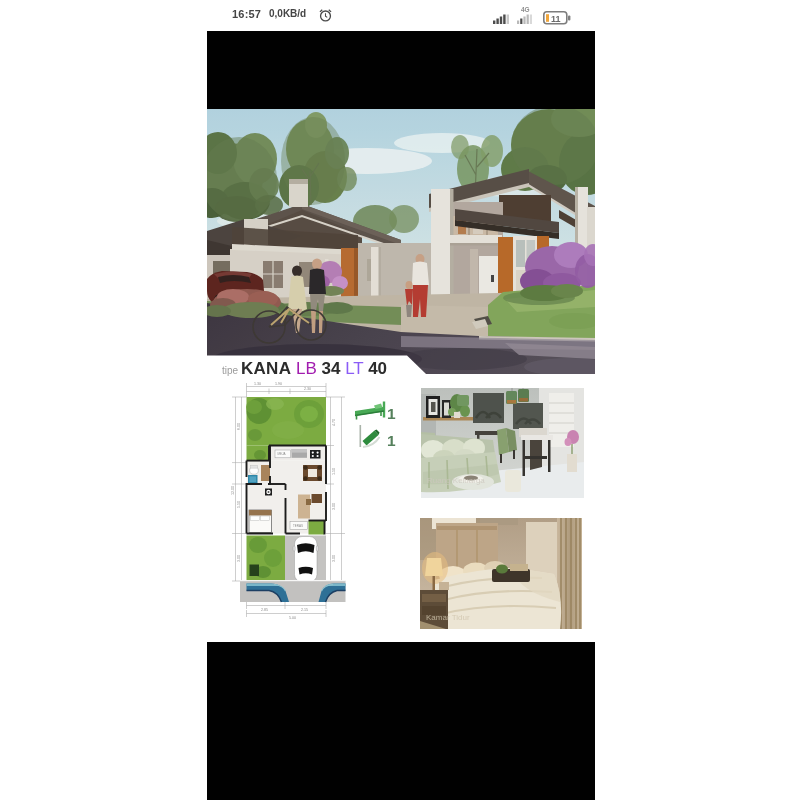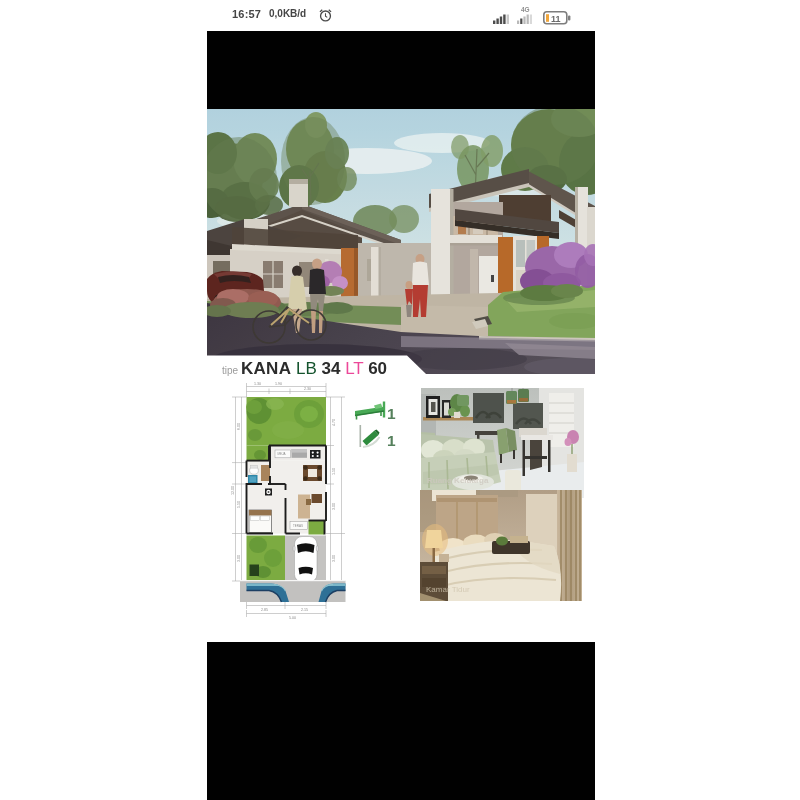--- a/index.html
+++ b/index.html
@@ -323,21 +323,21 @@
   <g stroke="#b9a06a" stroke-width="2" fill="none">
     <path d="M64 216 L82 200 L102 214 M82 200 L74 214"></path>
   </g>
   <rect x="0" y="0" width="388" height="265" fill="#e3e9e6" opacity="0.05"></rect>
 
   <polygon points="0,246.5 200,246.5 219,265 0,265" fill="#ffffff"></polygon>
 </svg>
 </div>
 
 <div class="abs" style="left:222px;top:359px;width:230px;height:18px;font-size:17px;color:#2c2c2c;white-space:nowrap;">
-  <span style="font-size:10px;color:#9b9b9b;">tipe </span><b style="letter-spacing:0.3px;">KANA</b> <span style="color:#14532d;">LB</span> <b>34</b> <span style="color:#ec4899;">LT</span> <b>60</b>
+  <span style="font-size:10px;color:#9b9b9b;">tipe </span><b style="letter-spacing:0.3px;">KANA</b> <span style="color:#a21caf;">LB</span> <b>34</b> <span style="color:#8b5cf6;">LT</span> <b>40</b>
 </div>
 
 <div class="abs" style="left:213px;top:380px;width:140px;height:245px;">
 <svg width="140" height="245" viewBox="0 0 140 245" style="display:block">
 
   <g stroke="#adadad" stroke-width="0.6" fill="none">
     <path d="M33.5 6.5 H113 M33.5 11.5 H113"></path>
     <path d="M33.5 3 V17 M56 8.5 V14 M77 8.5 V14 M113 3 V17"></path>
     <path d="M22.5 17 V201 M28.5 17 V222"></path>
     <path d="M19 17 H33.5 M19 82.6 H33.5 M19 104 H33.5 M19 153.5 H33.5 M19 201 H33.5"></path>
@@ -510,21 +510,21 @@
     <rect x="9.5" y="30" width="1.6" height="22" fill="#aab4aa"></rect>
     <polygon points="12.5,46 24.5,35.5 28.5,40 16.5,50.5" fill="#2e8b3d"></polygon>
     <polygon points="24.5,35.5 28.5,40 29.5,37.5 26.5,34.5" fill="#1f6b2c"></polygon>
     <path d="M13 52 Q24 51 29.5 42" stroke="#d4dcd4" stroke-width="2" fill="none"></path>
   </g>
 
   <text x="37" y="51" font-size="15.5" font-weight="bold" fill="#55805c">1</text>
 </svg>
 </div>
 
-<div class="abs" style="left:421px;top:388px;width:163px;height:120px;font-weight:bold;">
+<div class="abs" style="left:421px;top:388px;width:163px;height:120px;">
 <svg width="163" height="110" viewBox="0 0 163 110" style="display:block">
   <defs>
     <linearGradient id="lrwall" x1="0" y1="0" x2="0" y2="1">
       <stop offset="0" stop-color="#bcc0bc"></stop>
       <stop offset="1" stop-color="#d8dad6"></stop>
     </linearGradient>
   </defs>
 
   <rect x="0" y="0" width="163" height="110" fill="url(#lrwall)"></rect>
   <rect x="118" y="0" width="45" height="110" fill="#e4e4e1"></rect>
@@ -619,21 +619,21 @@
     <path d="M151 56 L151 66" stroke="#7a9058" stroke-width="1.2"></path>
     <rect x="146" y="66" width="10" height="18" fill="#e2dcd0"></rect>
   </g>
 
   <rect x="84" y="82" width="16" height="22" rx="3" fill="#eae8dc"></rect>
 
   <text x="6" y="95" font-size="8" fill="#cdc8bf" opacity="0.8">Ruang Keluarga</text>
 </svg>
 </div>
 
-<div class="abs" style="left:420px;top:490px;width:162px;height:137px;">
+<div class="abs" style="left:420px;top:518px;width:162px;height:137px;">
 <svg width="162" height="111" viewBox="0 0 162 111" style="display:block">
   <defs>
     <linearGradient id="brwall" x1="0" y1="0" x2="0" y2="1">
       <stop offset="0" stop-color="#b19e86"></stop>
       <stop offset="1" stop-color="#cfbfa9"></stop>
     </linearGradient>
     <linearGradient id="brcur" x1="0" y1="0" x2="1" y2="0">
       <stop offset="0" stop-color="#c9b79d"></stop>
       <stop offset="0.5" stop-color="#b09c7e"></stop>
       <stop offset="1" stop-color="#c4b296"></stop>

